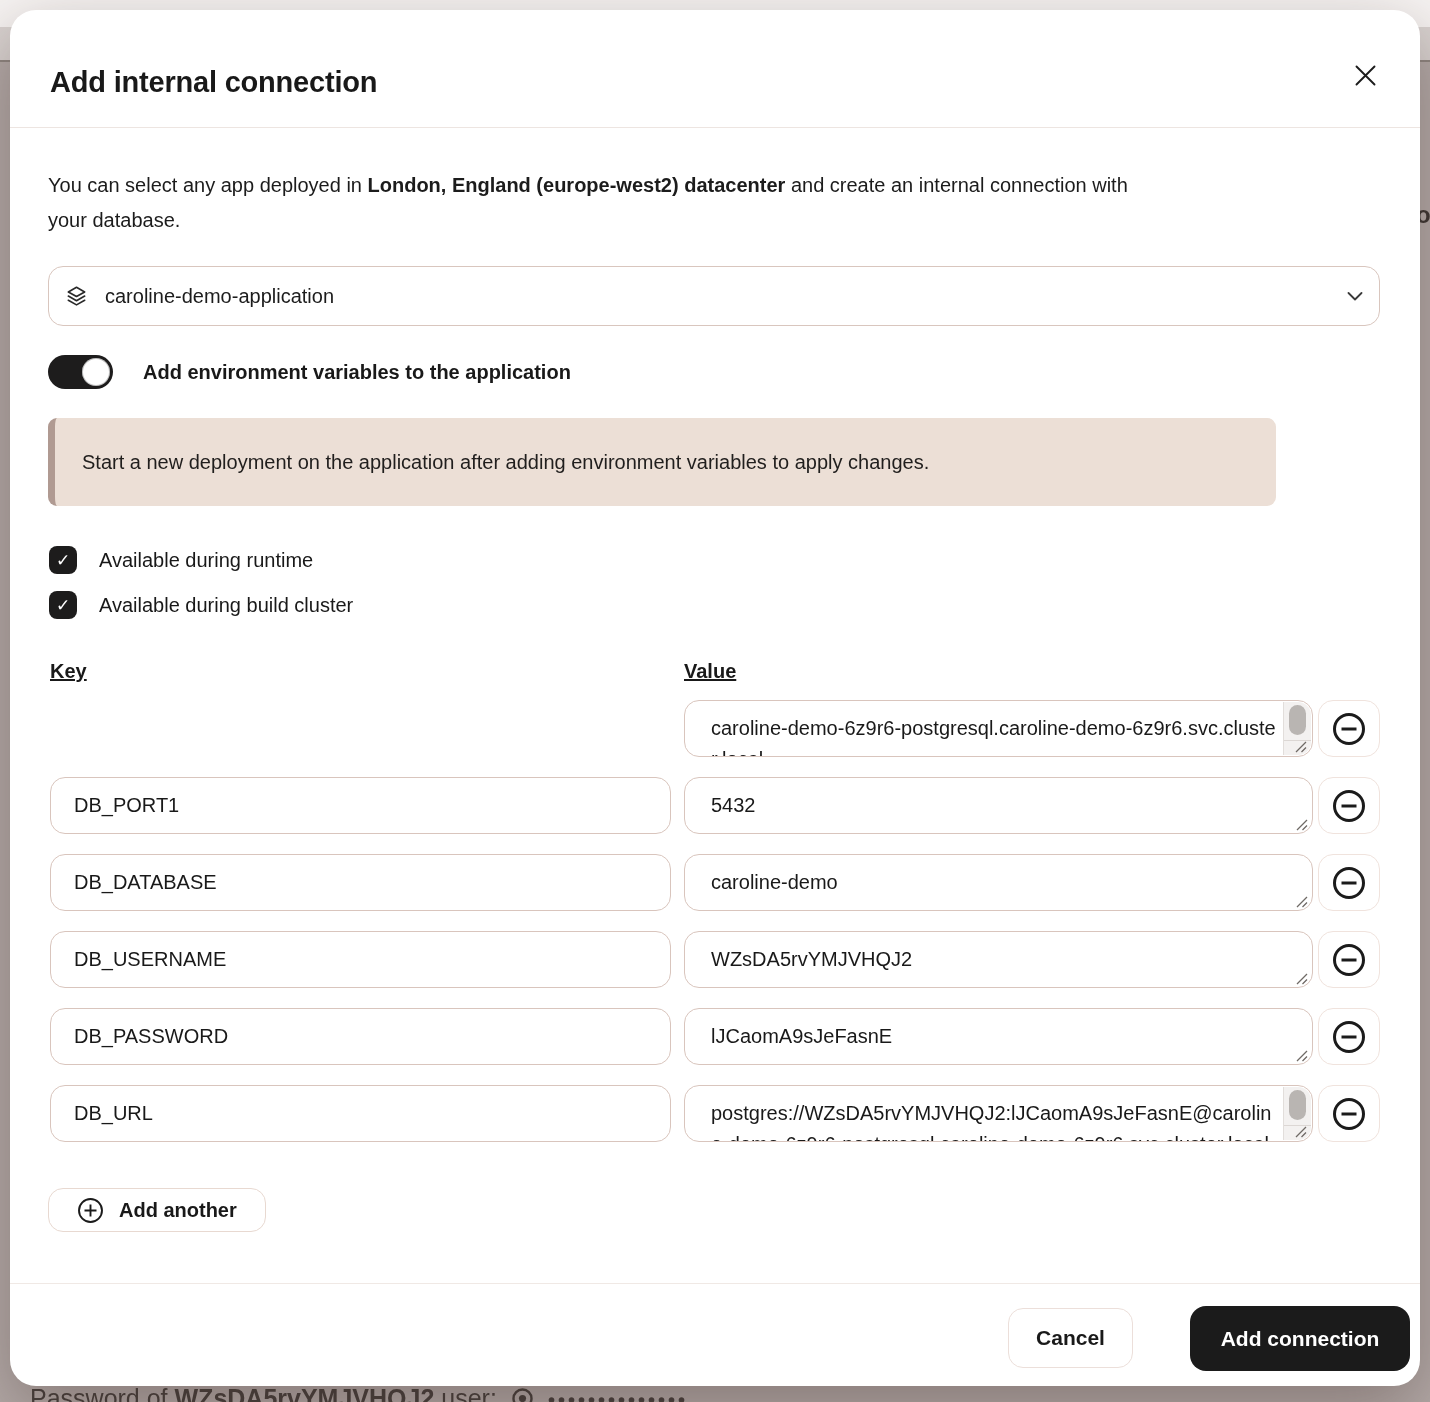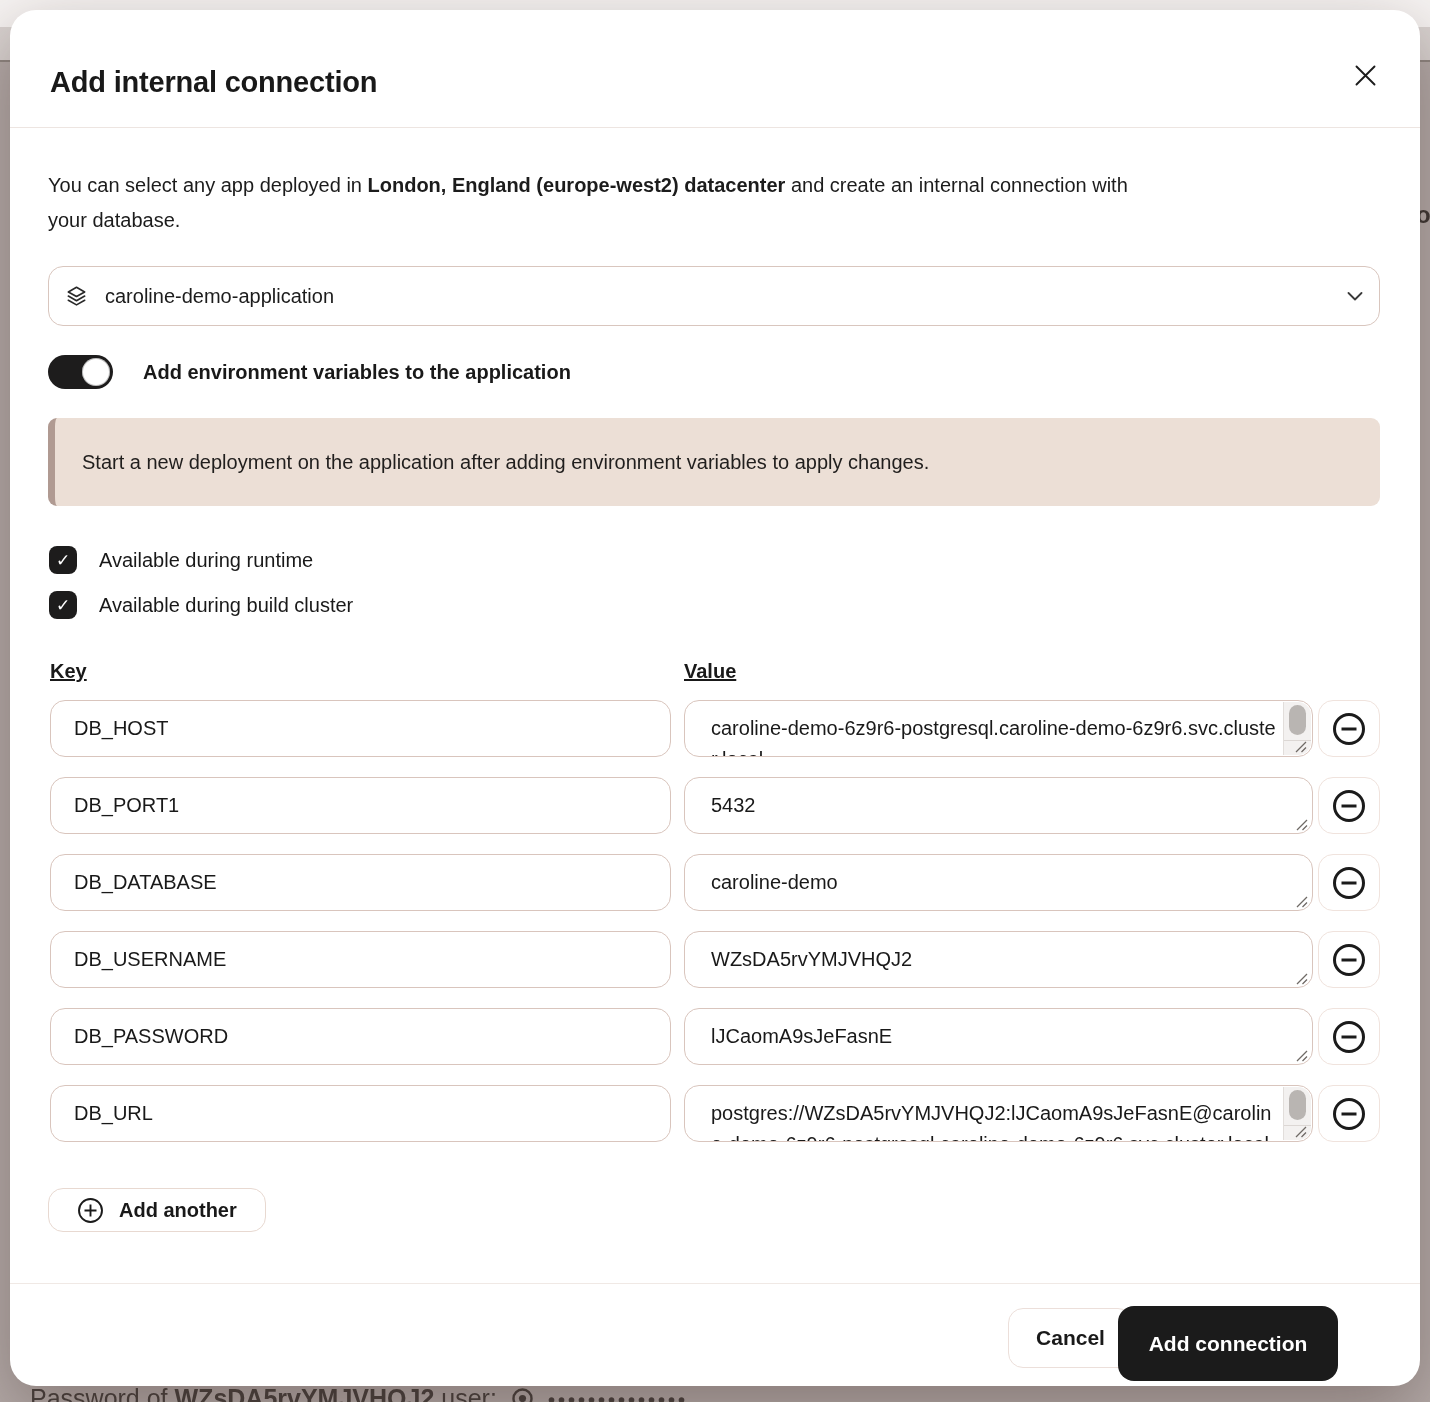--- a/index.html
+++ b/index.html
@@ -48,21 +48,21 @@
   .app-select .sel-chevron { margin-left:auto; display:flex; }
 
   
   .toggle-row { position:absolute; left:38px; top:345px; height:34px; display:flex; align-items:center; }
   .toggle { position:relative; width:65px; height:34px; border-radius:17px; background:#1d1c1c; cursor:pointer; flex:0 0 auto; }
   .toggle .knob { position:absolute; right:3px; top:3px; width:28px; height:28px; border-radius:50%;
                   background:#fff; box-shadow:inset 0 0 0 1px rgba(0,0,0,.25); }
   .toggle-label { margin-left:30px; font-size:20px; font-weight:700; }
 
   
-  .alert { position:absolute; left:38px; top:408px; width:1332px; height:88px;
+  .alert { position:absolute; left:38px; top:408px; width:1228px; height:88px;
            background:#ecdfd6; border-left:7px solid #b09a92; border-radius:9px;
            display:flex; align-items:center; padding-left:27px; }
   .alert-text { font-size:20px; color:#201e1d; }
 
   
   .cb-row { position:absolute; left:39px; height:28px; display:flex; align-items:center; cursor:pointer; }
   .cb-row.r1 { top:536px; } .cb-row.r2 { top:581px; }
   .checkbox { width:28px; height:28px; border-radius:8px; background:#1d1c1c; flex:0 0 auto;
               display:flex; align-items:center; justify-content:center;
               color:#fff; font-size:17px; font-weight:700; line-height:1; }
@@ -97,21 +97,21 @@
   .add-another { position:absolute; left:38px; top:1178px; height:44px; padding:0 28px;
                  background:#fff; border:1px solid #e8d9d1; border-radius:15px; cursor:pointer;
                  display:flex; align-items:center; gap:15px; font-size:20px; font-weight:700;
                  font-family:inherit; color:#191919; }
 
   
   .footer-divider { position:absolute; left:0; top:1273px; width:100%; height:1px; background:#f0e9e5; }
   .btn-cancel { position:absolute; left:998px; top:1298px; width:125px; height:60px;
                 background:#fff; border:1px solid #ecdfda; border-radius:15px; cursor:pointer;
                 font-family:inherit; font-size:21px; font-weight:700; color:#191919; }
-  .btn-submit { position:absolute; left:1108px; top:1296px; width:220px; height:75px;
+  .btn-submit { position:absolute; left:1180px; top:1296px; width:220px; height:65px;
                 background:#1b1b1b; border:none; border-radius:16px; cursor:pointer;
                 font-family:inherit; font-size:21px; font-weight:700; color:#ffffff; }
 </style>
 </head>
 <body>
 
 <div class="bd-band-white"></div>
 <div class="bd-band-gray"></div>
 <div class="bd-band-line"></div>
 <div class="bd-fragment">os</div>
@@ -182,21 +182,20 @@
     <div class="checkbox">
         <span>✓</span>
       </div>
     <div class="cb-label">Available during build cluster</div>
   </div>
 
   <div class="kv-header key">Key</div>
   <div class="kv-header value">Value</div>
 
   <div class="env-row" style="top:690px">
-    <div class="key-input">DB_HOST</div>
     <div class="value-box scroll">
       <div class="value-text">caroline-demo-6z9r6-postgresql.caroline-demo-6z9r6.svc.cluster.local</div>
       <div class="vscroll">
         <div class="thumb"></div>
         <div class="resize-glyph">
           <svg width="13" height="13" viewBox="0 0 13 13">
               <path d="M12 2 L2 12 M12 7.5 L7.5 12" stroke="#6f6a66" stroke-width="1.3"></path>
             </svg>
         </div>
       </div>

